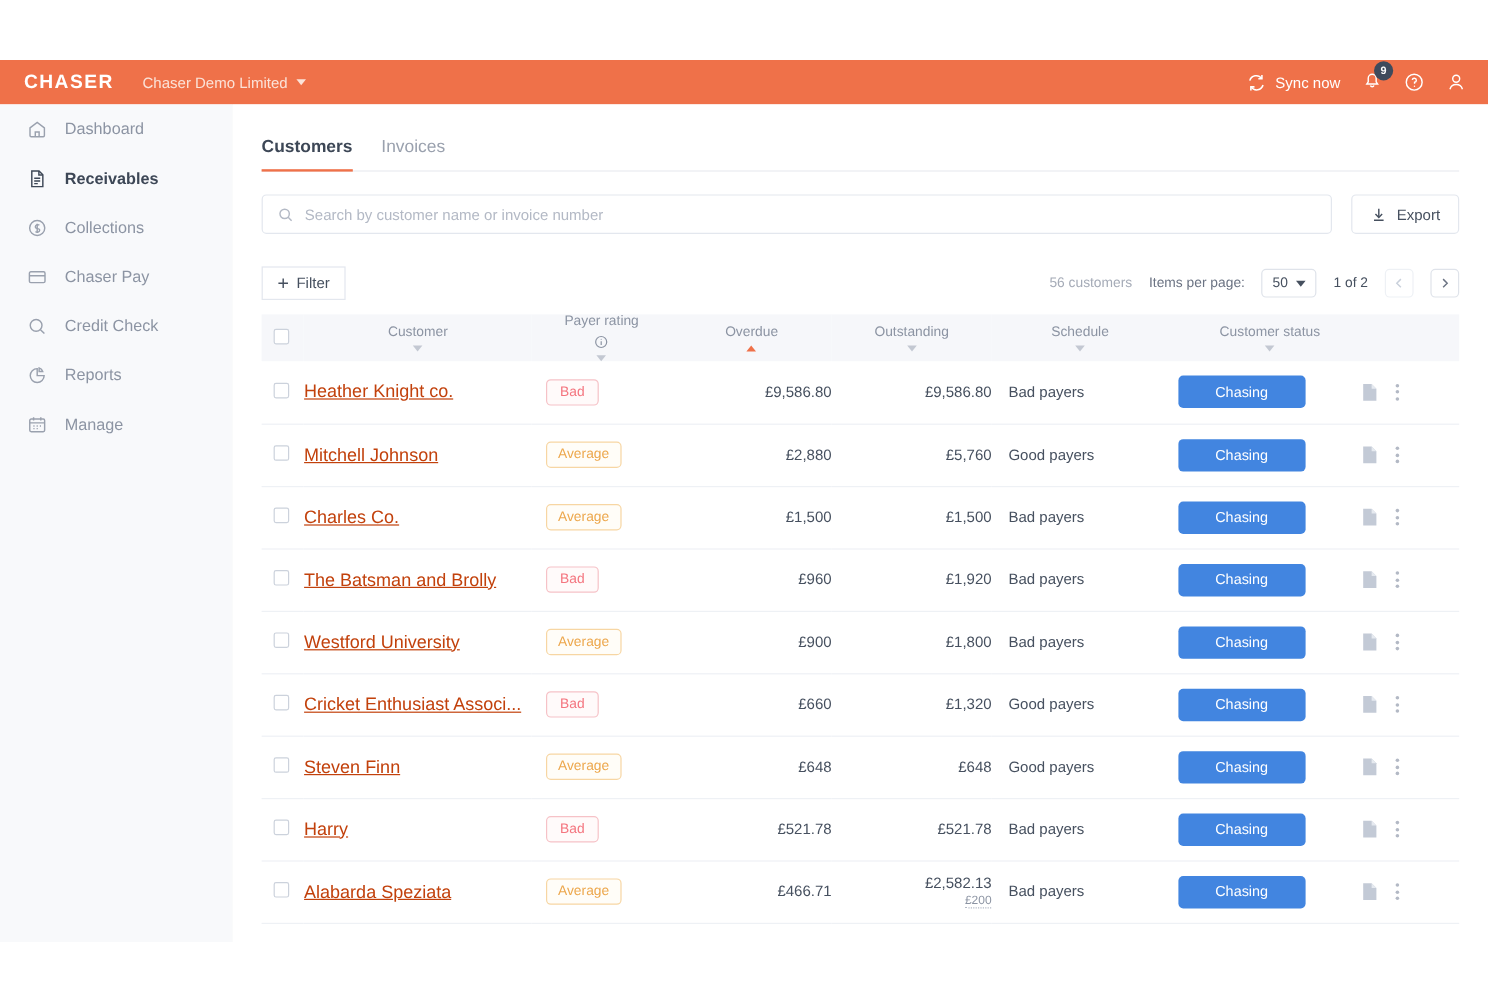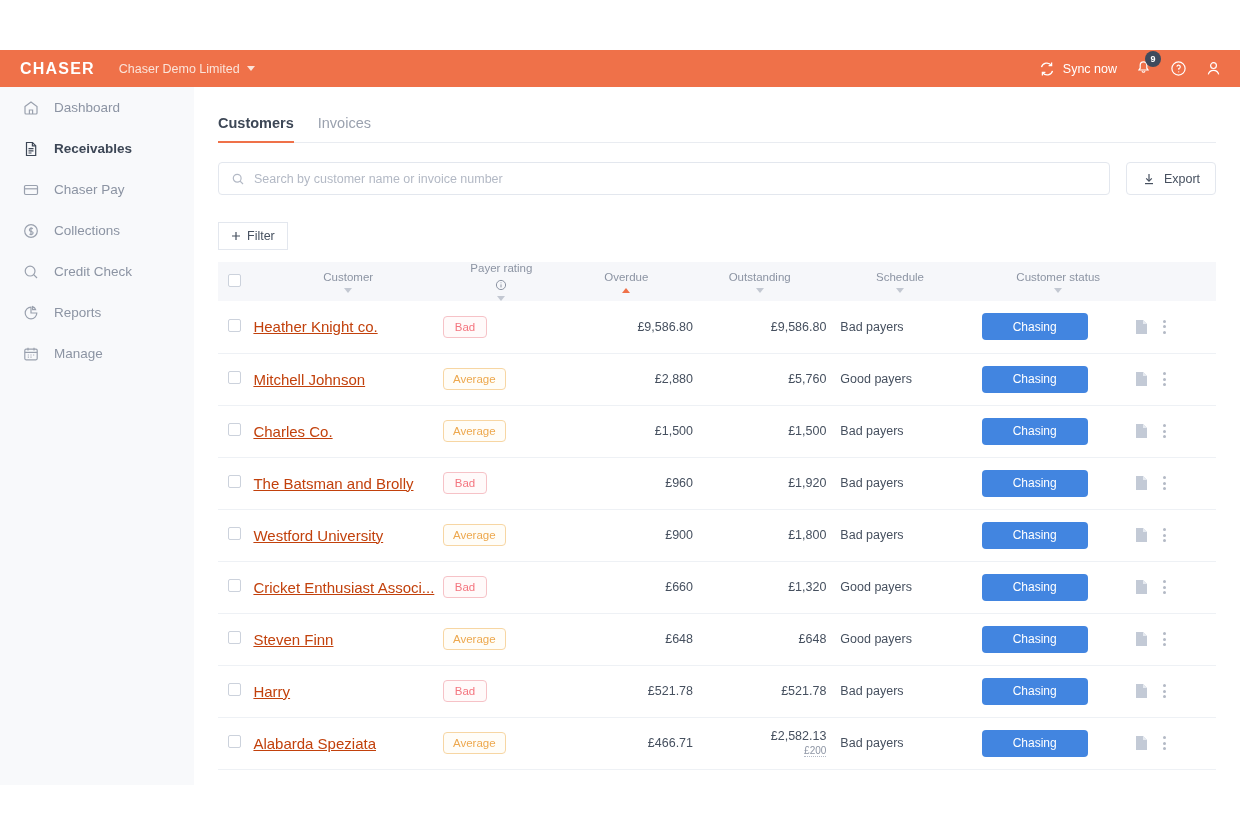--- a/index.html
+++ b/index.html
@@ -121,21 +121,21 @@
 
   .cb {
     width:13px;height:13px;border:1px solid #ccd2dc;border-radius:2px;background:#fff;
     display:inline-block;cursor:pointer;
   }
   table.tbl tbody tr { height:52px; border-bottom:1px solid #eef1f5; }
   table.tbl tbody td { font-size:12.5px; color:#46505f; padding:0; vertical-align:middle; }
   .cust-name { color:#c2410c; font-size:15px; cursor:pointer;text-decoration:underline; }
   .rating {
     display:inline-flex;align-items:center;justify-content:center;
-    height:22px;min-width:44px;padding:0 9px;border-radius:4px;font-size:11.5px;
+    height:22px;min-width:44px;padding:0 9px;border-radius:4px;font-size:11.5px;margin-left:12px;
   }
   .rating.bad { border:1px solid #f6c2c7; color:#f4757f; background:#fffafa; }
   .rating.average { border:1px solid #f7d6a3; color:#eda84e; background:#fffdf8; }
   .amt { text-align:right; font-size:12.5px; color:#46505f; }
   .amt-sub {
     display:block; font-size:10px; color:#8c94a3; margin-top:2px;
     border-bottom:1px dotted #b3b9c5; width:fit-content; margin-left:auto;
   }
   .status-btn {
     display:flex;align-items:center;justify-content:center;
@@ -214,36 +214,36 @@
             <path d="M10.4 2.6v3.3h3.2"></path>
           <path d="M6.5 8.6h5M6.5 10.8h5M6.5 13h3"></path>
         </svg>
       </span>
       <span>Receivables</span>
     </div>
 
     <div class="nav-item">
       <span class="ic">
         <svg width="18" height="18" viewBox="0 0 18 18" fill="none" stroke="#9aa1ae" stroke-width="1.2">
-          <rect x="2.5" y="4.5" width="13" height="9" rx="1.2"></rect>
-            <path d="M2.5 7.8h13"></path>
-        </svg>
-      </span>
-      <span>Chaser Pay</span>
-    </div>
-
-    <div class="nav-item">
-      <span class="ic">
-        <svg width="18" height="18" viewBox="0 0 18 18" fill="none" stroke="#9aa1ae" stroke-width="1.2">
           <circle cx="9" cy="9" r="6.3"></circle>
             <path d="M10.8 6.8a2 2 0 0 0-3.4 1.3c0 1.9 3.7 1 3.7 2.6a2 2 0 0 1-3.5 1.2"></path>
             <path d="M9 5.4v7.2"></path>
         </svg>
       </span>
       <span>Collections</span>
+    </div>
+
+    <div class="nav-item">
+      <span class="ic">
+        <svg width="18" height="18" viewBox="0 0 18 18" fill="none" stroke="#9aa1ae" stroke-width="1.2">
+          <rect x="2.5" y="4.5" width="13" height="9" rx="1.2"></rect>
+            <path d="M2.5 7.8h13"></path>
+        </svg>
+      </span>
+      <span>Chaser Pay</span>
     </div>
 
     <div class="nav-item">
       <span class="ic">
         <svg width="18" height="18" viewBox="0 0 18 18" fill="none" stroke="#9aa1ae" stroke-width="1.2">
           <circle cx="8.1" cy="8.1" r="4.9"></circle>
             <path d="M11.7 11.7 15 15"></path>
         </svg>
       </span>
       <span>Credit Check</span>
@@ -303,20 +303,39 @@
     </div>
 
     <div class="filterrow">
       <div class="filter-btn">
         <span class="ic">
           <svg width="10" height="10" viewBox="0 0 10 10" stroke="#46505f" stroke-width="1.2">
               <path d="M5 1v8M1 5h8"></path>
             </svg>
         </span>
         <span>Filter</span>
+      </div>
+      <div class="pag">
+        <span class="pag-count">56 customers</span>
+        <span class="pag-label">Items per page:</span>
+        <div class="perpage">
+          <span>50</span>
+          <span class="caret-sm"></span>
+        </div>
+        <span class="pag-idx">1 of 2</span>
+        <div class="pag-btn disabled">
+          <svg width="10" height="10" viewBox="0 0 10 10" fill="none" stroke="#c9d0db" stroke-width="1.2">
+              <polyline points="6.4,1.6 3,5 6.4,8.4"></polyline>
+            </svg>
+        </div>
+        <div class="pag-btn">
+          <svg width="10" height="10" viewBox="0 0 10 10" fill="none" stroke="#6b7383" stroke-width="1.2">
+              <polyline points="3.6,1.6 7,5 3.6,8.4"></polyline>
+            </svg>
+        </div>
       </div>
     </div>
 
     <table class="tbl">
       <colgroup>
         <col style="width:34px">
           <col style="width:182px">
           <col style="width:112px">
         <col style="width:128px">
           <col style="width:128px">

